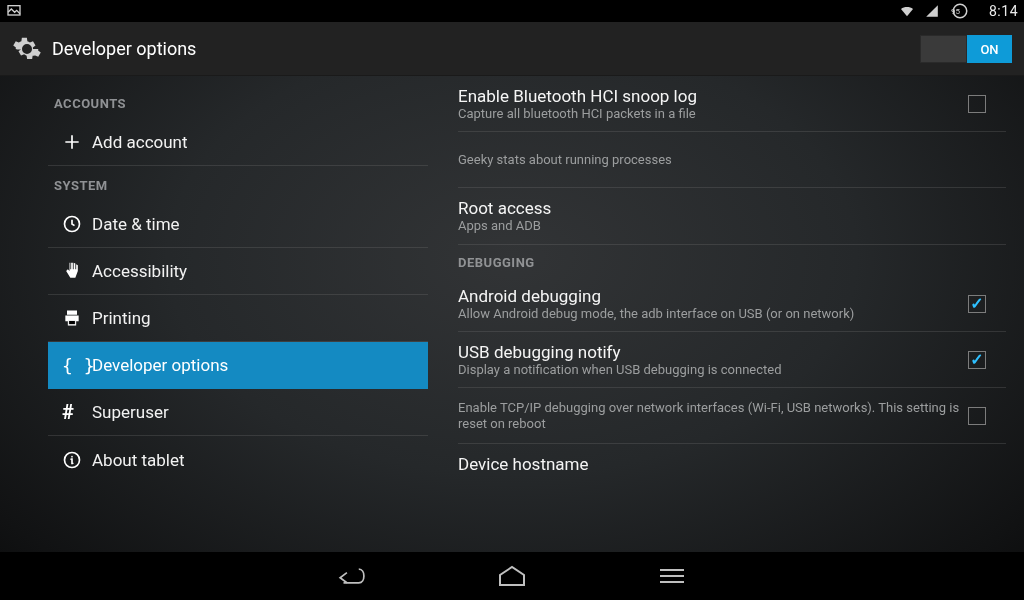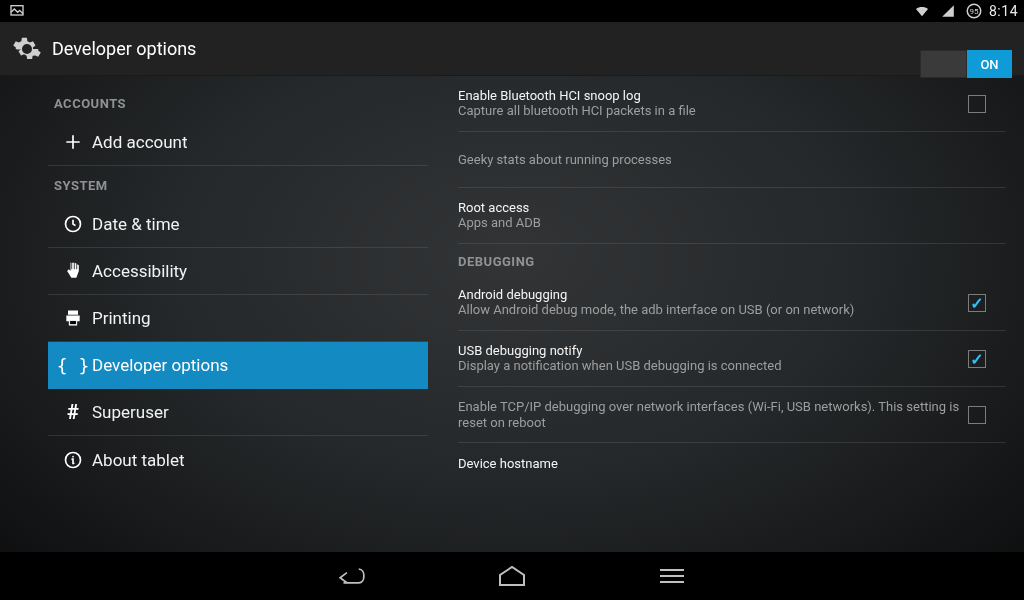--- a/index.html
+++ b/index.html
@@ -17,36 +17,36 @@
       background: #000;
       display: flex;
       justify-content: space-between;
       align-items: center;
       padding: 0 6px;
       font-size: 14px;
       color: #cfcfcf;
     }
     .status-left, .status-right { display: flex; align-items: center; gap: 4px; }
     .status-right { gap: 4px; }
-    .clock { font-size: 14px; margin-left: 0; letter-spacing: 0.5px; color:#eaeaea;}
+    .clock { font-size: 14px; margin-left: 12px; letter-spacing: 0.5px; color:#eaeaea;}
     
     .action-bar {
       position: relative;
       height: 54px;
       background: #222;
       display: flex;
       align-items: center;
       padding: 0 10px;
       border-bottom: 1px solid #1a1a1a;
     }
     .settings-glyph { width: 34px; height: 34px; display:flex;align-items:center;justify-content:center; }
     .action-title { font-size: 18px; color: #fff; margin-left: 8px; font-weight:400;}
     .toggle {
       position: absolute;
-      right: 12px; top: 28px;
+      right: 12px; top: 13px;
       width: 92px; height: 28px;
       background: #0ea5e9;
       display: flex;
       cursor: pointer;
     }
     .toggle .half { flex:1; }
     .toggle .on-half {
       background: #0e9bd8;
       color: #fff;
       display:flex;align-items:center;justify-content:center;
@@ -95,21 +95,21 @@
     }
     .setting {
       display: flex;
       align-items: center;
       border-bottom: 1px solid rgba(120,120,120,0.28);
       padding: 10px 0 9px 0;
       min-height: 56px;
     }
     .setting.last { border-bottom: none; }
     .setting .text { flex:1; }
-    .setting .title { font-size: 13px; color: #f5f5f5; }
+    .setting .title { font-size: 17px; color: #f5f5f5; }
     .setting .sub   { font-size: 13px; color: #9c9e9f; margin-top: 0; line-height: 1.25;}
     .section-header {
       color: #909294;
       font-size: 13px;
       font-weight: 700;
       letter-spacing: 0.5px;
       padding: 10px 0 6px 0;
     }
     .checkbox {
       width: 18px; height: 18px;
@@ -127,21 +127,21 @@
       display: flex;
       align-items: center;
       justify-content: center;
       gap: 120px;
     }
     .navbtn {
       width: 40px; height: 32px;
       display:flex;align-items:center;justify-content:center;
       cursor:pointer;
     }
-    .icon { display:inline-flex; width:22px;height:22px; align-items:center;justify-content:center;}
+    .icon { display:inline-flex; width:22px;height:22px; align-items:center;}
     svg { display:block; }
   </style>
 </head>
 <body>
 
 <div class="status-bar">
   <div class="status-left">
     <span class="icon">
       <svg width="16" height="16" viewBox="0 0 24 24" fill="none" stroke="#cfcfcf" stroke-width="2">
           <rect x="3" y="4" width="18" height="14"></rect>

